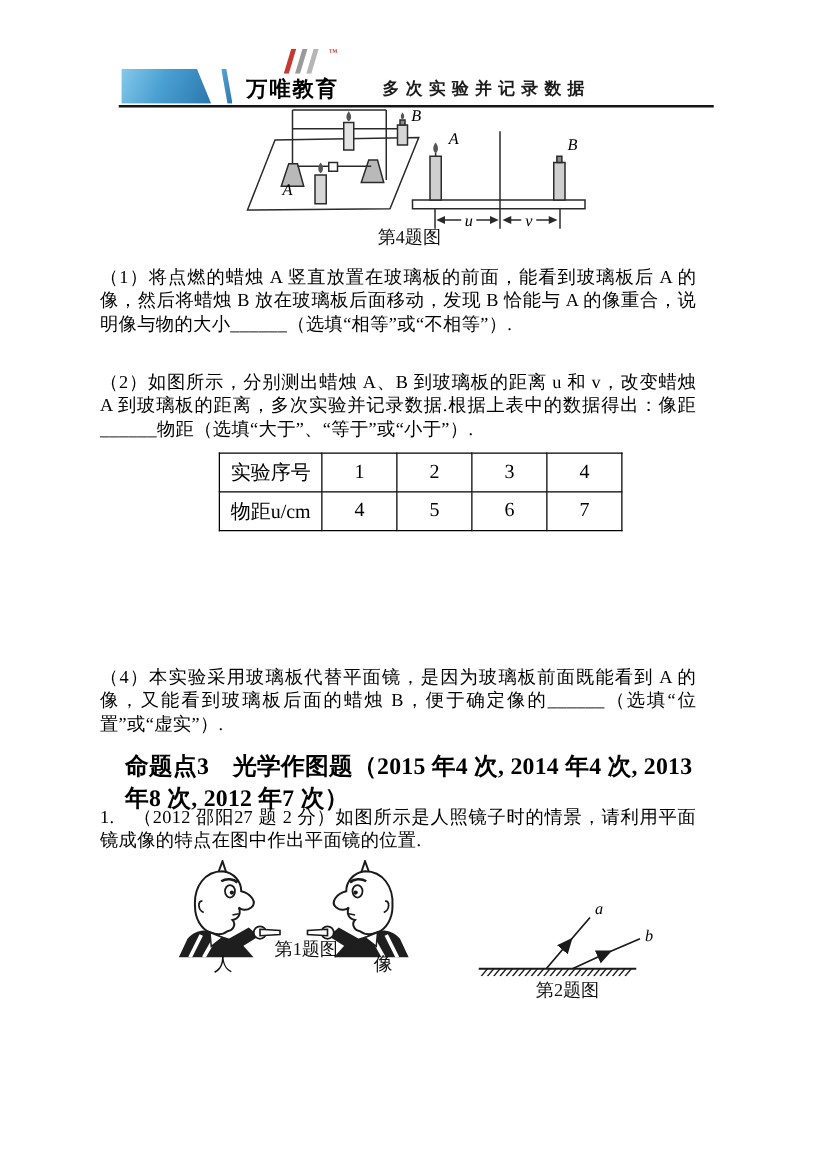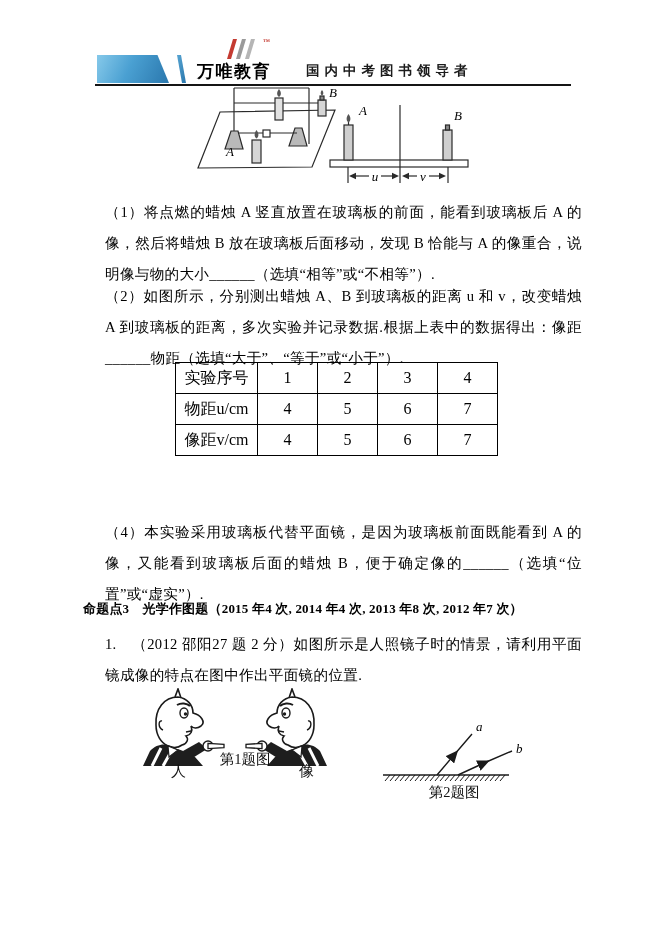--- a/index.html
+++ b/index.html
@@ -15,23 +15,23 @@
           clip-path:polygon(55% 0,75% 0,100% 100%,80% 100%);}
   .brand{position:absolute;left:197px;top:60px;font-size:17px;font-weight:bold;
          letter-spacing:1.5px;font-family:Liberation Mono, monospace;}
   .logo-mark{position:absolute;left:225px;top:39px;width:34px;height:20px;}
   .tm{position:absolute;left:263px;top:38px;font-size:7px;color:#c43a31;font-weight:bold;}
   .slogan{position:absolute;left:306px;top:62px;font-size:13.5px;letter-spacing:5px;
           color:#1c1c1c;font-weight:600;font-family:"Liberation Sans",sans-serif;}
   .header-rule{position:absolute;left:95px;top:84px;width:476px;height:2px;background:#151515;}
 
   
-  .para{position:absolute;left:105px;width:477px;font-size:14.6px;line-height:31px;
-        text-align:justify;letter-spacing:0.3px;}
-  .heading{position:absolute;left:83px;width:477px;font-size:13px;font-weight:bold;
+  .para{position:absolute;left:80px;width:477px;font-size:14.6px;line-height:19px;
+        text-align:justify;letter-spacing:0.3px;margin-top:16px;}
+  .heading{position:absolute;left:100px;width:477px;font-size:19px;font-weight:bold;
            letter-spacing:0.2px;}
   .caption{position:absolute;text-align:center;font-size:14.5px;color:#111;}
   .fig-label{position:absolute;font-size:15px;color:#111;}
 
   
   .data-table{position:absolute;left:175px;top:362px;border-collapse:collapse;}
   .data-table td{border:1.6px solid #000;height:30px;padding:0;text-align:center;
                  font-size:16px;font-family:"Liberation Serif",serif;}
 
   svg{display:block;}
@@ -44,21 +44,21 @@
 
   <div class="banner"></div>
   <div class="banner-stripe"></div>
   <svg class="logo-mark" viewBox="0 0 34 20">
     <polygon points="2,20 8,0 12,0 6,20" fill="#c43a31"></polygon>
     <polygon points="11,20 17,0 21,0 15,20" fill="#9a9a9a"></polygon>
     <polygon points="20,20 26,0 30,0 24,20" fill="#b5b5b5"></polygon>
   </svg>
   <div class="tm">™</div>
   <div class="brand">万唯教育</div>
-  <div class="slogan">国内中考图书领导者</div>
+  <div class="slogan">多次实验并记录数据</div>
   <div class="header-rule"></div>
 
   <svg class="figure-svg" style="left:185px;top:86px;" width="285" height="100" viewBox="0 0 285 100">
 
     <g stroke="#2a2a2a" stroke-width="1.2" fill="none">
       <polygon points="13,82 127,81 150,24 35,26"></polygon>
       <line x1="49" y1="2" x2="49" y2="62"></line>
       <line x1="124" y1="2" x2="124" y2="58"></line>
       <line x1="49" y1="2" x2="124" y2="2"></line>
       <line x1="49" y1="17" x2="133" y2="17"></line>
@@ -102,20 +102,21 @@
       <line x1="223" y1="90" x2="232" y2="90"></line>
       <line x1="244" y1="90" x2="255" y2="90"></line>
       <polygon points="217,90 224,86.8 224,93.2" fill="#2a2a2a" stroke="none"></polygon>
       <polygon points="261,90 254,86.8 254,93.2" fill="#2a2a2a" stroke="none"></polygon>
     </g>
     <text x="178" y="29" font-size="13" font-style="italic" text-anchor="middle">A</text>
     <text x="273" y="34" font-size="13" font-style="italic" text-anchor="middle">B</text>
     <text x="190" y="95" font-size="13" font-style="italic" text-anchor="middle">u</text>
     <text x="238" y="95" font-size="13" font-style="italic" text-anchor="middle">v</text>
   </svg>
+  <div class="caption" style="left:185px;top:180px;width:285px;">第4题图</div>
 
   <div class="para" style="top:197px;">（1）将点燃的蜡烛 A 竖直放置在玻璃板的前面，能看到玻璃板后 A 的像，然后将蜡烛 B 放在玻璃板后面移动，发现 B 恰能与 A 的像重合，说明像与物的大小______（选填“相等”或“不相等”）.</div>
   <div class="para" style="top:281px;">（2）如图所示，分别测出蜡烛 A、B 到玻璃板的距离 u 和 v，改变蜡烛 A 到玻璃板的距离，多次实验并记录数据.根据上表中的数据得出：像距______物距（选填“大于”、“等于”或“小于”）.</div>
 
   <table class="data-table">
     <colgroup>
         <col style="width:82px">
         <col style="width:60px">
         <col style="width:60px">
         <col style="width:60px">
@@ -124,27 +125,20 @@
     <tbody>
         <tr>
       <td>实验序号</td>
       <td>1</td>
       <td>2</td>
       <td>3</td>
       <td>4</td>
     </tr>
     <tr>
       <td>物距u/cm</td>
-      <td>4</td>
-      <td>5</td>
-      <td>6</td>
-      <td>7</td>
-    </tr>
-    <tr>
-      <td>像距v/cm</td>
       <td>4</td>
       <td>5</td>
       <td>6</td>
       <td>7</td>
     </tr>
   </tbody>
     </table>
 
   <div class="para" style="top:517px;">（4）本实验采用玻璃板代替平面镜，是因为玻璃板前面既能看到 A 的像，又能看到玻璃板后面的蜡烛 B，便于确定像的______（选填“位置”或“虚实”）.</div>
 

